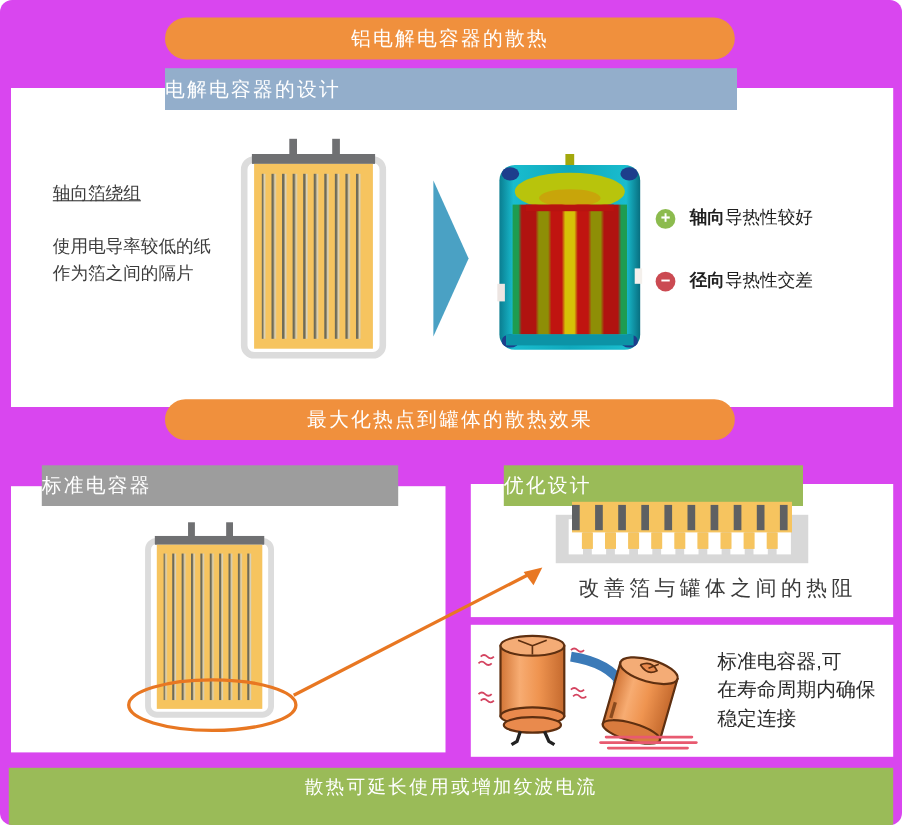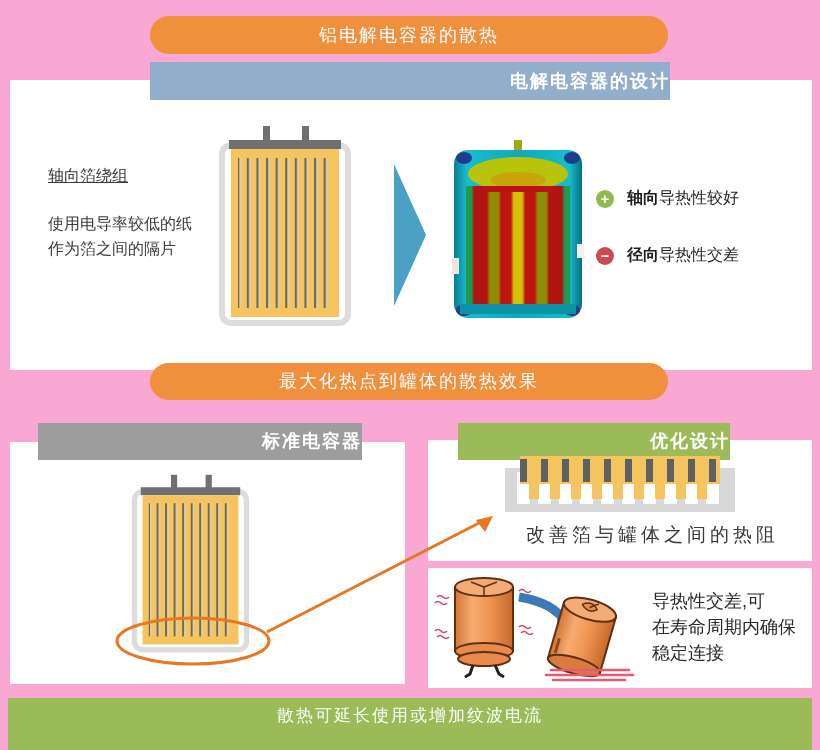--- a/index.html
+++ b/index.html
@@ -1,26 +1,26 @@
 <!DOCTYPE html>
 <html><head>
 <meta charset="utf-8">
 <style>
   html,body{margin:0;padding:0;}
   body{font-family:"Liberation Sans",sans-serif;}
-  #canvas{position:relative;width:820px;height:750px;background:#f9a8d4;overflow:hidden;}
+  #canvas{position:relative;width:820px;height:750px;background:#d946ef;overflow:hidden;border-radius:11px;}
 
   .abs{position:absolute;}
 
   .pill{left:150px;width:518px;height:38px;border-radius:19px;background:#F0903D;
         color:#fff;font-size:18px;line-height:38px;text-align:center;letter-spacing:2px;}
   .pill-main{top:16px;}
   .pill-banner{top:363px;height:37px;line-height:37px;}
 
-  .hdr-bar{height:38px;color:#fff;font-size:18px;line-height:38px;text-align:right;letter-spacing:2px;z-index:5;font-weight:bold;}
+  .hdr-bar{height:38px;color:#fff;font-size:18px;line-height:38px;text-align:left;letter-spacing:2px;z-index:5;}
   .bar-design{left:150px;top:62px;width:520px;background:#93AECB;}
   .bar-standard{left:38px;top:423px;width:324px;height:37px;line-height:37px;background:#9D9D9D;}
   .bar-optimized{left:458px;top:423px;width:272px;height:37px;line-height:37px;background:#9ABB58;}
 
   .panel{background:#FFFFFF;}
   .panel-design{left:10px;top:80px;width:802px;height:290px;}
   .panel-standard{left:10px;top:442px;width:395px;height:242px;}
   .panel-optimized{left:428px;top:440px;width:384px;height:121px;}
   .panel-can{left:428px;top:568px;width:384px;height:120px;}
 
@@ -254,21 +254,21 @@
 
       <g stroke="#E85A70" stroke-width="2.5" stroke-linecap="round">
         <line x1="118" y1="99" x2="196" y2="99"></line>
         <line x1="113" y1="104" x2="200" y2="104"></line>
         <line x1="120" y1="109" x2="192" y2="109"></line>
       </g>
     </svg>
   </div>
 
   <div class="abs can-note">
-    <div>导热性交差,可</div>
+    <div>标准电容器,可</div>
     <div>在寿命周期内确保</div>
     <div>稳定连接</div>
   </div>
 
   <div class="abs footer-bar">散热可延长使用或增加纹波电流</div>
 
   <svg class="abs overlay" width="820" height="750" viewBox="0 0 820 750">
     <ellipse cx="193" cy="641" rx="76" ry="23" fill="none" stroke="#E87722" stroke-width="3"></ellipse>
     <line x1="267" y1="632" x2="481" y2="522" stroke="#E87722" stroke-width="3"></line>
     <polygon points="493,516 476,520 485,532" fill="#E87722"></polygon>

